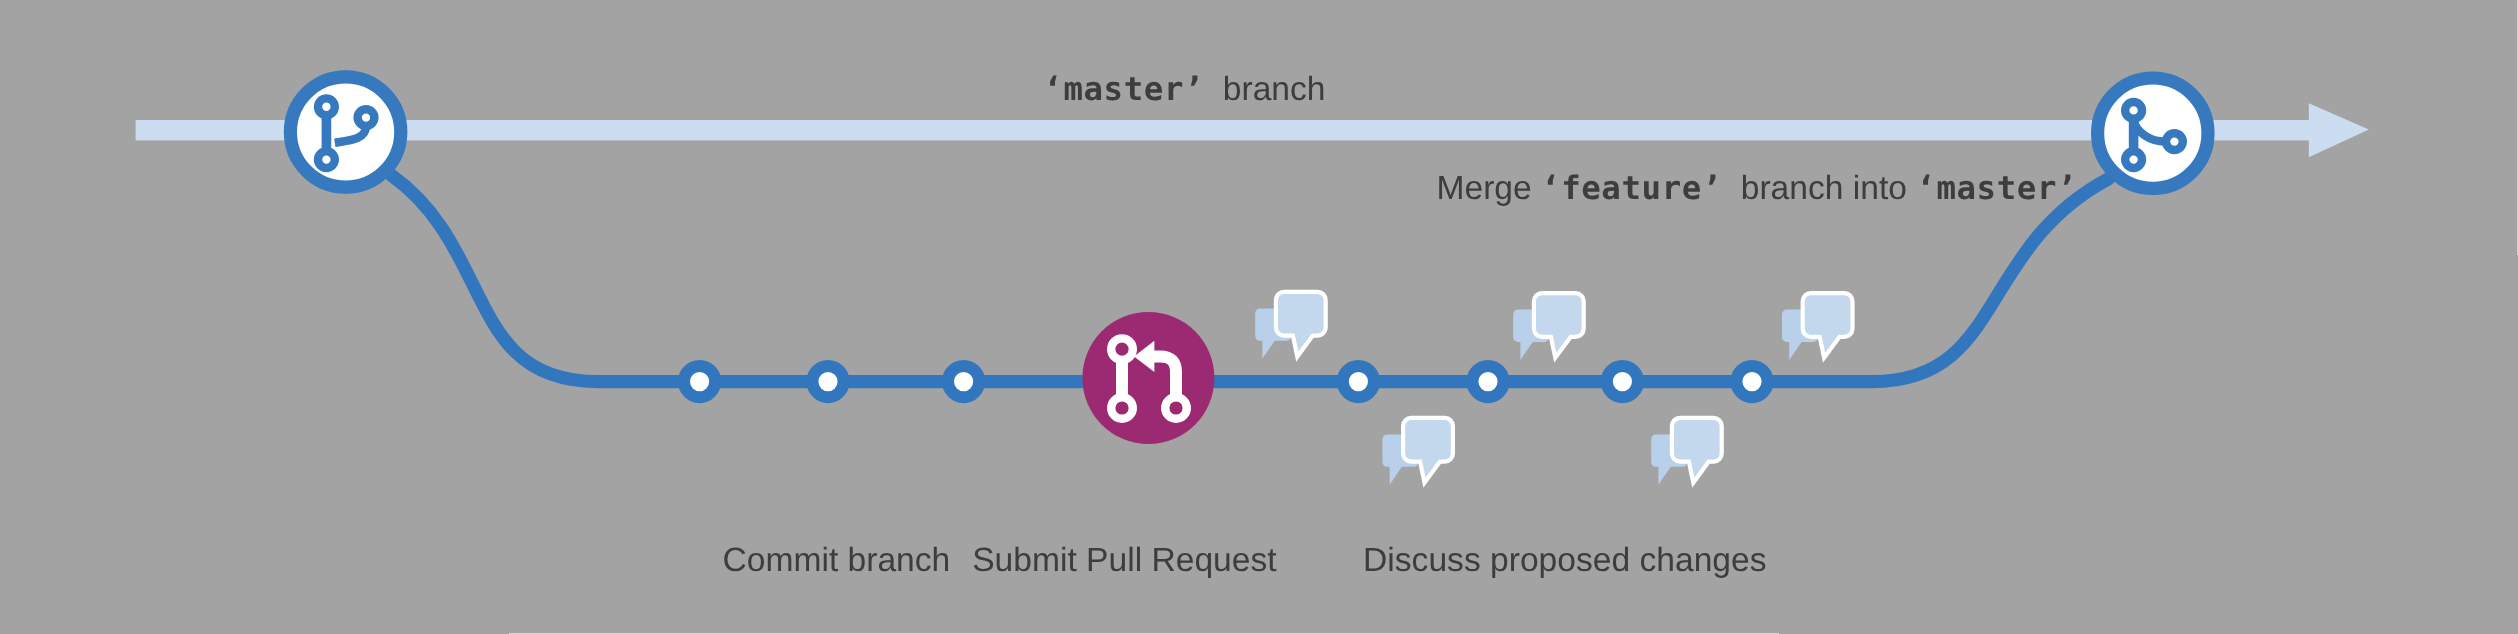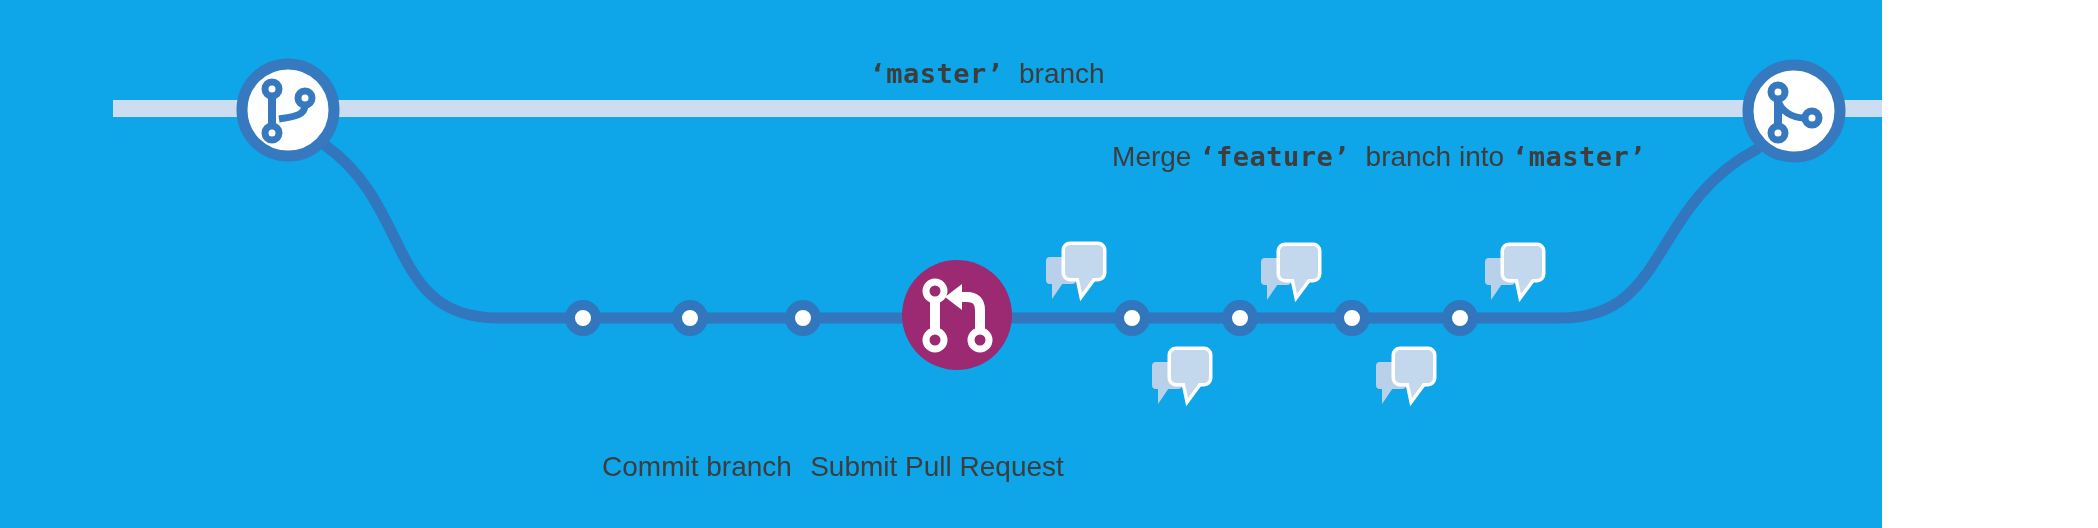--- a/index.html
+++ b/index.html
@@ -1,20 +1,20 @@
 <!DOCTYPE html>
 <html><head>
 <meta charset="utf-8">
 <style>
   html, body { margin: 0; padding: 0; background: #ffffff; }
   .canvas {
     position: relative;
-    width: 1882px;
+    width: 2098px;
     height: 528px;
-    background: #0ea5e9;
+    background: #a3a3a3;
     overflow: hidden;
     font-family: "Liberation Sans", sans-serif;
   }
   .diagram-svg { position: absolute; left: 0; top: 0; }
   .lbl {
     position: absolute;
     transform: translateX(-50%);
     white-space: nowrap;
     color: #3d3d3d;
     font-size: 28px;
@@ -104,26 +104,29 @@
     <g>
         <use href="#chat-bubbles" x="1376" y="350"></use>
       </g>
   </svg>
 
   <div class="lbl" style="left:987px; top:57px">
     <span class="code">‘master’</span><span class="plain">  branch</span>
   </div>
 
 
-  <div class="lbl" style="left:1379px; top:140px">
+  <div class="lbl" style="left:1464px; top:140px">
     <span class="plain">Merge </span><span class="code">‘feature’</span><span class="plain">  branch into </span><span class="code">‘master’</span>
   </div>
 
   <div class="lbl" style="left:697px; top:450px">
     <span class="plain">Commit branch</span>
   </div>
 
   <div class="lbl" style="left:937px; top:450px">
     <span class="plain">Submit Pull Request</span>
   </div>
 
+  <div class="lbl" style="left:1304px; top:450px">
+    <span class="plain">Discuss proposed changes</span>
+  </div>
 
 </div>
 
 </body></html>

